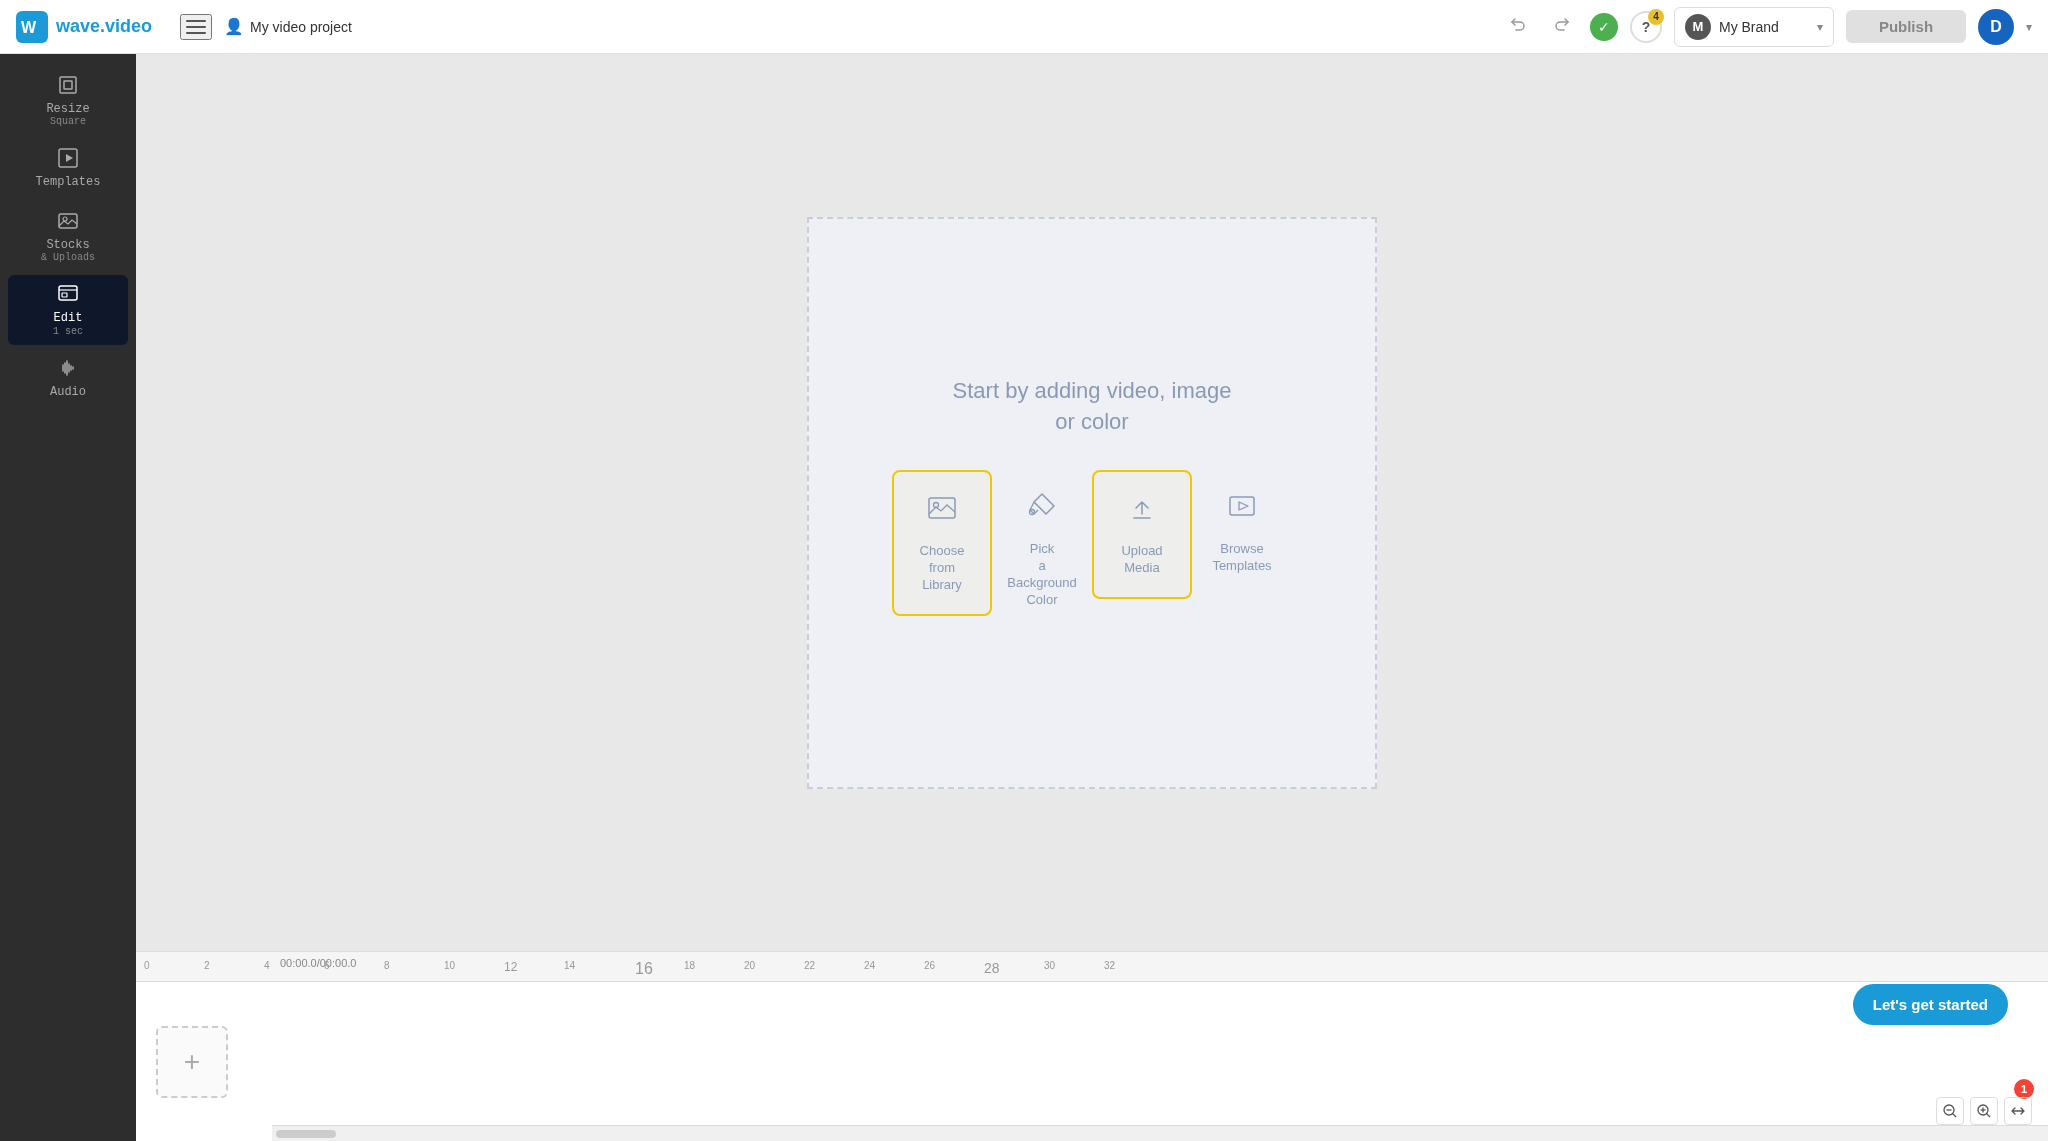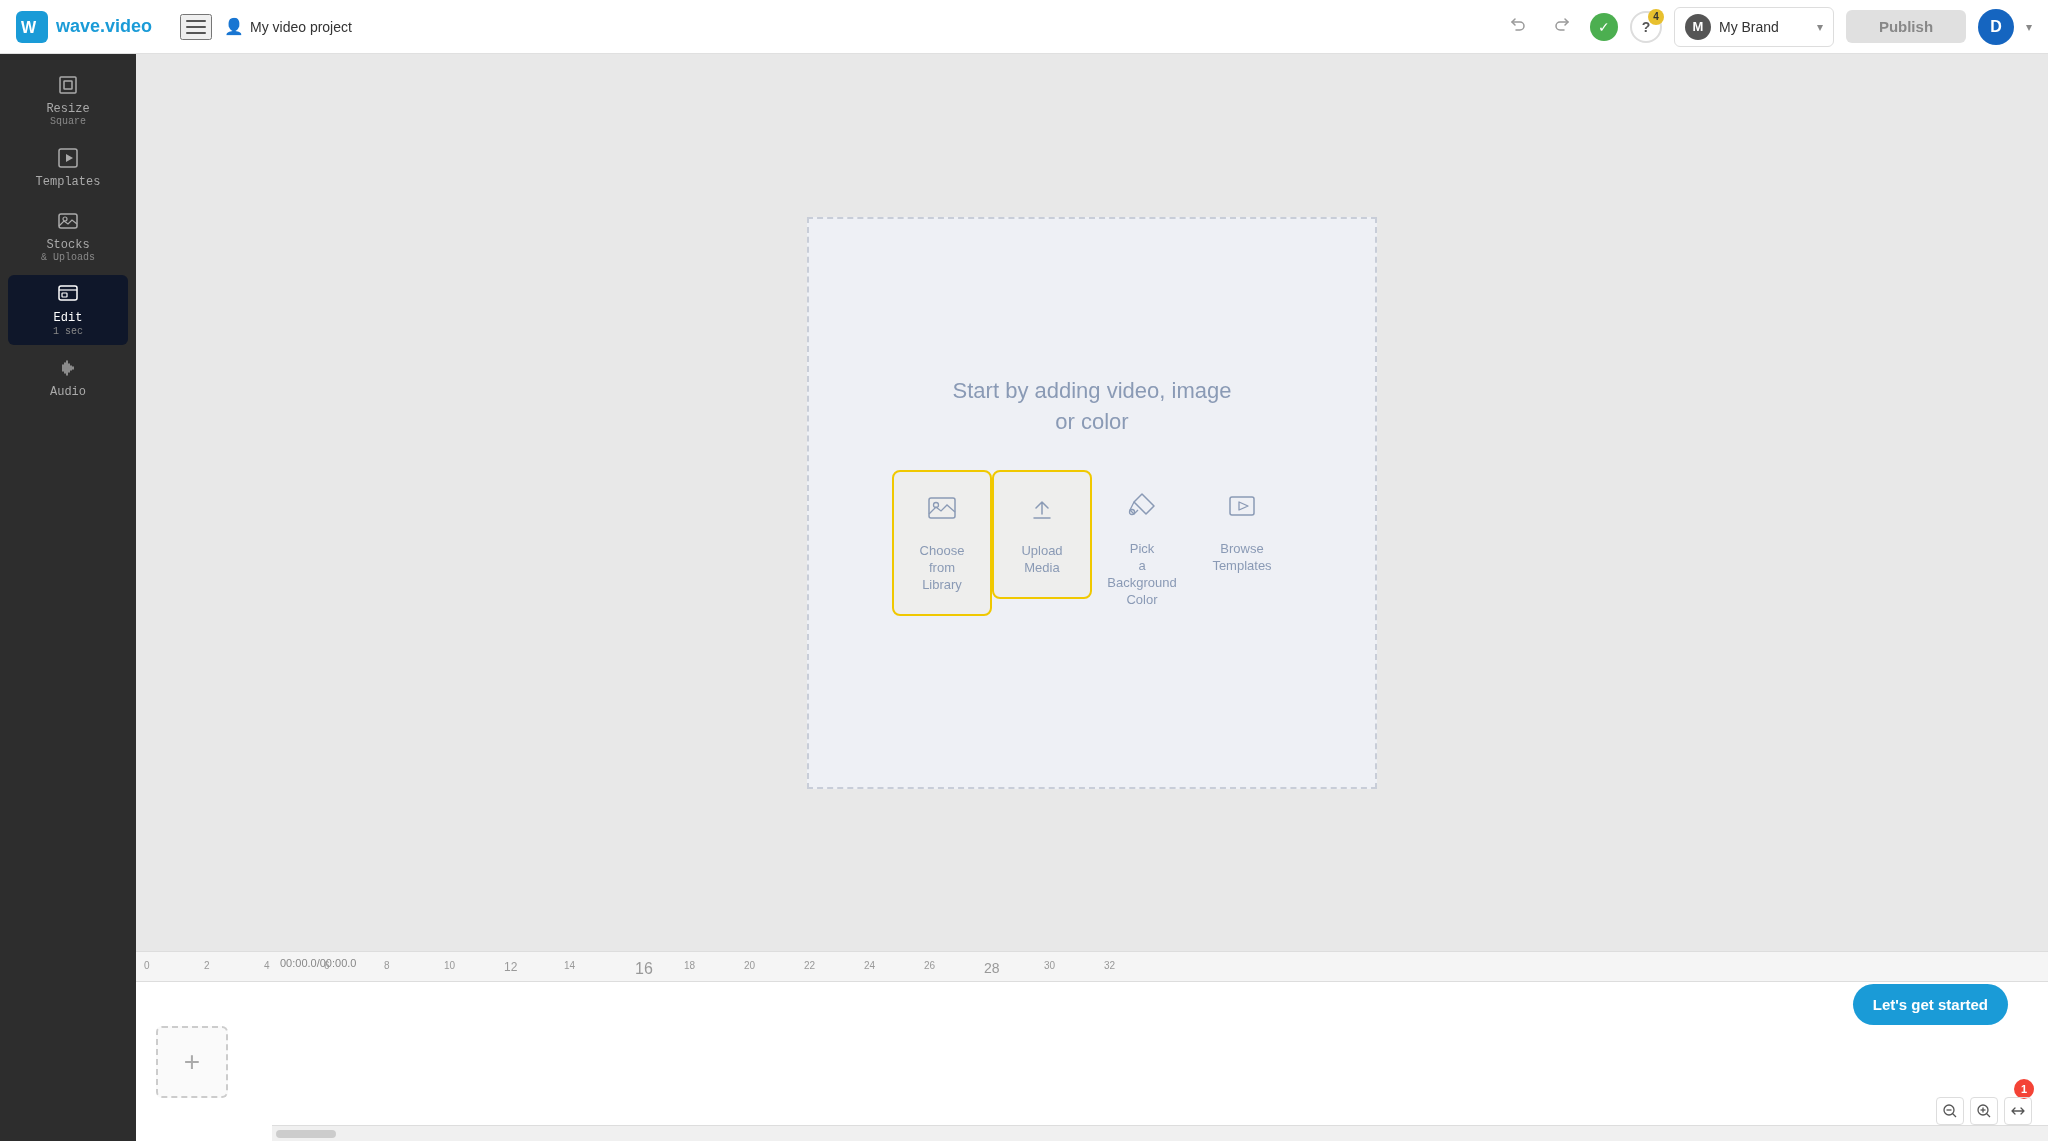--- a/index.html
+++ b/index.html
@@ -270,39 +270,39 @@
         <span class="opt-icon">
           <svg width="32" height="32" viewBox="0 0 32 32" fill="none">
             <rect x="3" y="6" width="26" height="20" rx="2" stroke="#8a9ab5" stroke-width="1.5"></rect>
             <circle cx="10" cy="13" r="2.5" stroke="#8a9ab5" stroke-width="1.3"></circle>
             <path d="M3 22L10 15L15 19L21 13L29 20" stroke="#8a9ab5" stroke-width="1.3"></path>
           </svg>
         </span>
         <span class="opt-label">Choose<br>from Library</span>
       </div>
 
-      <div class="canvas-option highlighted">
-        <span class="opt-icon">
-          <svg width="32" height="32" viewBox="0 0 32 32" fill="none">
-            <path d="M16 22V10M10 16L16 10L22 16" stroke="#8a9ab5" stroke-width="1.5" stroke-linecap="round" stroke-linejoin="round"></path>
-            <path d="M8 26H24" stroke="#8a9ab5" stroke-width="1.5" stroke-linecap="round"></path>
-          </svg>
-        </span>
-        <span class="opt-label">Upload<br>Media</span>
-      </div>
-
       <div class="canvas-option">
         <span class="opt-icon">
           <svg width="32" height="32" viewBox="0 0 32 32" fill="none">
             <path d="M16 4L28 16L20 24L8 12Z" stroke="#8a9ab5" stroke-width="1.5" stroke-linejoin="round"></path>
             <path d="M8 12L4 20L8 24L12 20" stroke="#8a9ab5" stroke-width="1.3" stroke-linejoin="round"></path>
             <circle cx="6" cy="22" r="2.5" stroke="#8a9ab5" stroke-width="1.3"></circle>
           </svg>
         </span>
         <span class="opt-label">Pick<br>a Background<br>Color</span>
+      </div>
+
+      <div class="canvas-option highlighted">
+        <span class="opt-icon">
+          <svg width="32" height="32" viewBox="0 0 32 32" fill="none">
+            <path d="M16 22V10M10 16L16 10L22 16" stroke="#8a9ab5" stroke-width="1.5" stroke-linecap="round" stroke-linejoin="round"></path>
+            <path d="M8 26H24" stroke="#8a9ab5" stroke-width="1.5" stroke-linecap="round"></path>
+          </svg>
+        </span>
+        <span class="opt-label">Upload<br>Media</span>
       </div>
 
       <div class="canvas-option">
         <span class="opt-icon">
           <svg width="32" height="32" viewBox="0 0 32 32" fill="none">
             <rect x="4" y="7" width="24" height="18" rx="2" stroke="#8a9ab5" stroke-width="1.5"></rect>
             <polygon points="13,12 22,16 13,20" stroke="#8a9ab5" stroke-width="1.3" fill="none" stroke-linejoin="round"></polygon>
           </svg>
         </span>
         <span class="opt-label">Browse<br>Templates</span>

